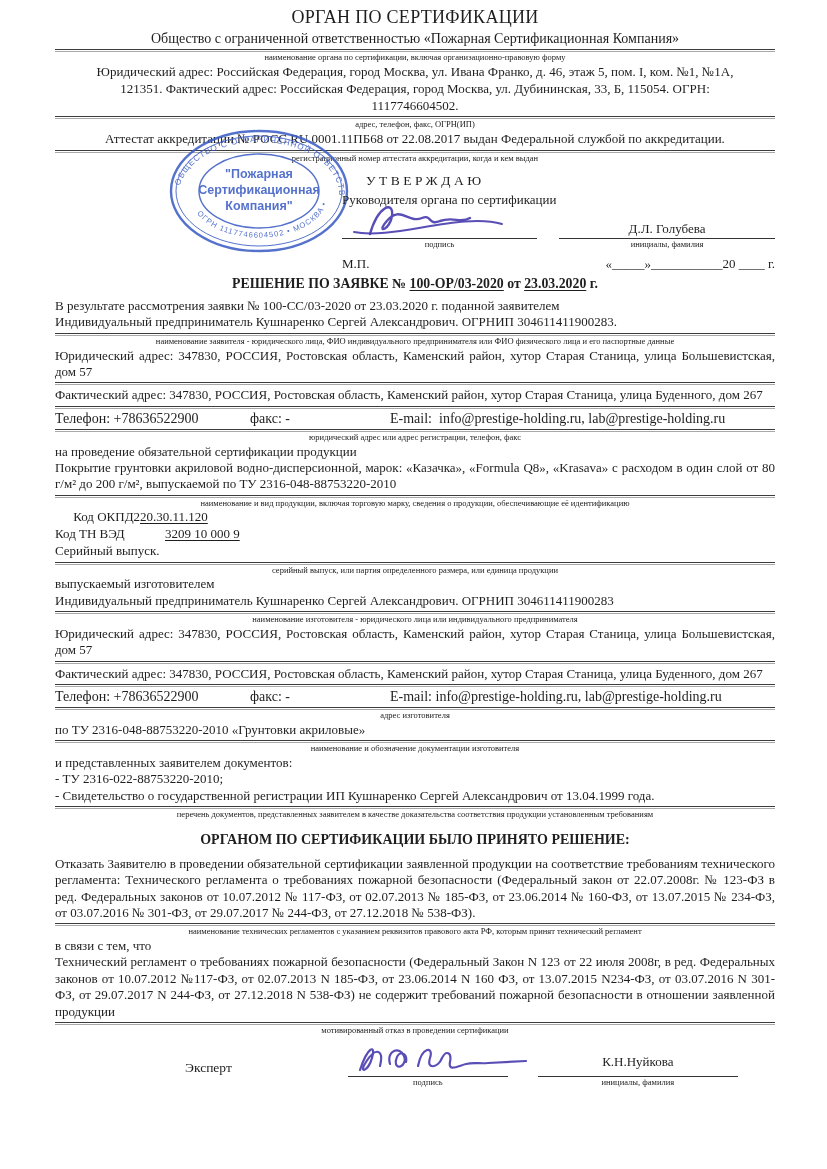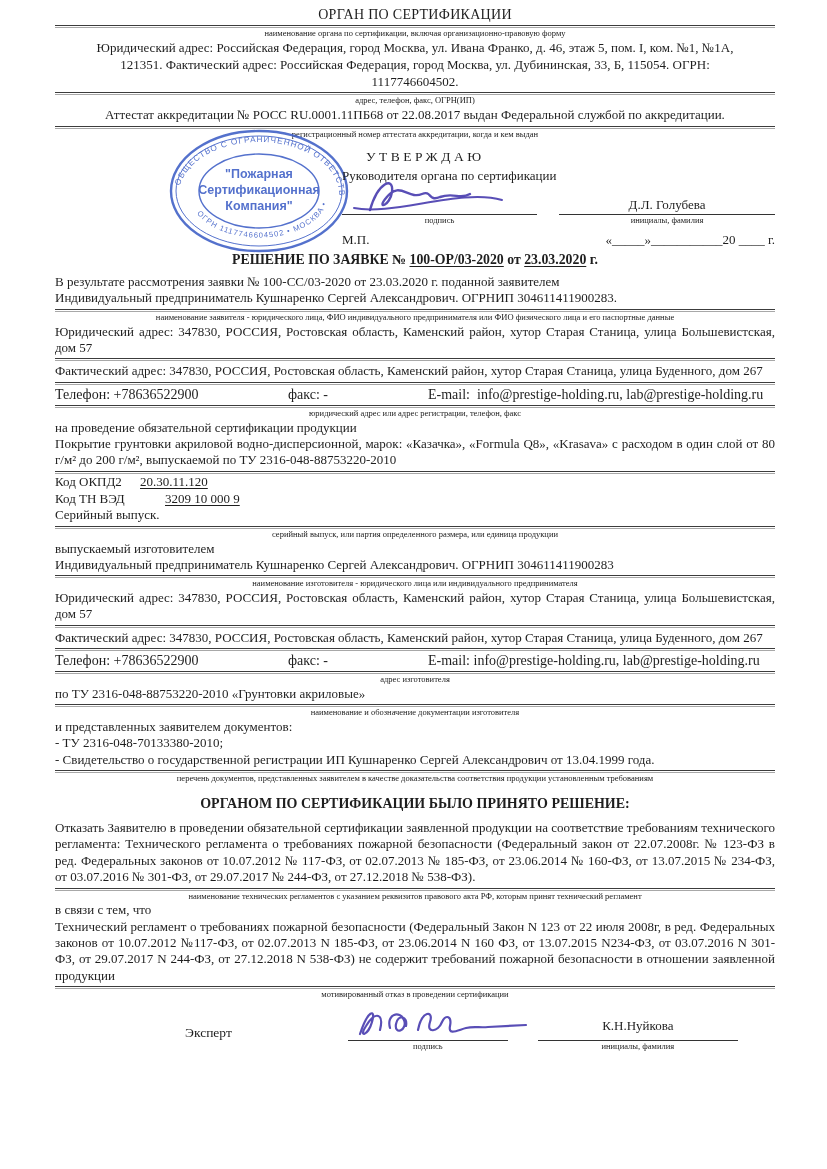--- a/index.html
+++ b/index.html
@@ -1,20 +1,20 @@
 <!DOCTYPE html>
 <html><head>
 <meta charset="utf-8">
 <style>
   html,body{margin:0;padding:0;background:#ffffff;}
   body{width:827px;height:1169px;font-family:"Liberation Serif","DejaVu Serif",serif;color:#1e1e1e;}
   .page{position:relative;width:827px;height:1169px;box-sizing:border-box;padding:7px 52px 0 55px;overflow:hidden;background:#fff;}
   .c{text-align:center;}
   .j{text-align:justify;}
-  .t1{font-size:14px;letter-spacing:.3px;}
+  .t1{font-size:18px;letter-spacing:.3px;}
   .t2{font-size:14px;margin-top:3px;}
   .base{font-size:13px;line-height:1.26;}
   .caption{font-size:8.5px;line-height:1.15;text-align:center;color:#1a1a1a;margin:1px 0 1px;}
   .rule{height:1px;border-top:1.8px solid #3c3c3c;border-bottom:1px solid #a8a8a8;margin-top:2px;}
   .addr{max-width:645px;margin:1px auto 0;font-size:13px;line-height:1.3;}
   .u{text-decoration:underline;text-underline-offset:2px;}
   .title-decision{font-size:13.8px;font-weight:bold;margin:4px 0 6px;}
   
   .approval{position:relative;margin-left:287px;width:433px;font-size:13px;margin-top:10px;margin-bottom:4px;}
   .approve-title{font-size:13.5px;letter-spacing:3.5px;margin-bottom:3px;padding-left:24px;}
@@ -22,43 +22,44 @@
   .sig-col1{flex:0 0 195px;}
   .sig-col2{flex:1;margin-left:22px;}
   .sig-line{border-bottom:1.4px solid #333;height:17px;position:relative;text-align:center;font-size:13px;}
   .mp-row{display:flex;justify-content:space-between;margin-top:5px;gap:28px;}
   .autograph1{position:absolute;left:0;top:-27px;width:210px;height:48px;overflow:visible;}
   
   .stamp{position:absolute;left:168px;top:128px;width:182px;height:126px;opacity:.88;}
   
   .phones{display:flex;font-size:14px;}
   .pcell1{flex:0 0 195px;}
-  .pcell2{flex:0 0 140px;margin-left:38px;}
+  .pcell2{flex:0 0 140px;}
   .pcell3{flex:1;}
   
   .code-row{font-size:13px;line-height:1.3;}
-  .code-label1{display:inline-block;width:85px;}
+  .code-label1{display:inline-block;width:85px;text-align:right;}
   .code-label2{display:inline-block;width:110px;}
   
   .dec-heading{font-size:14px;font-weight:bold;text-align:center;margin:12px 0 8px;}
   
   .expert-row{display:flex;margin-left:130px;margin-top:18px;align-items:flex-end;}
   .exp-label{font-size:13.5px;padding-bottom:12px;}
   .exp-sig{width:160px;margin-left:116px;}
   .exp-name{width:200px;margin-left:30px;}
   .exp-sig .sig-line,.exp-name .sig-line{height:22px;}
   .autograph2{position:absolute;left:-18px;top:-16px;width:230px;height:44px;overflow:visible;}
   .mt2{margin-top:2px;}
 </style>
 </head>
 <body>
 
 <div class="page">
 
   <div class="c t1">ОРГАН ПО СЕРТИФИКАЦИИ</div>
+  <div class="c t2">Общество с ограниченной ответственностью «Пожарная Сертификационная Компания»</div>
   <div class="rule"></div>
   <div class="caption">наименование органа по сертификации, включая организационно-правовую форму</div>
   <div class="c addr">Юридический адрес: Российская Федерация, город Москва, ул. Ивана Франко, д. 46, этаж 5, пом. I, ком. №1, №1А, 121351. Фактический адрес: Российская Федерация, город Москва, ул. Дубининская, 33, Б, 115054. ОГРН: 1117746604502.</div>
   <div class="rule"></div>
   <div class="caption">адрес, телефон, факс, ОГРН(ИП)</div>
   <div class="c base">Аттестат аккредитации № РОСС RU.0001.11ПБ68 от 22.08.2017 выдан Федеральной службой по аккредитации.</div>
   <div class="rule"></div>
   <div class="caption">регистрационный номер аттестата аккредитации, когда и кем выдан</div>
 
   <div class="stamp">
@@ -124,20 +125,21 @@
     <span class="pcell1"><span>Телефон:</span>&nbsp;<span>+78636522900</span></span>
     <span class="pcell2"><span>факс:</span>&nbsp;<span>-</span></span>
     <span class="pcell3"><span>E-mail:</span>&nbsp; <span>info@prestige-holding.ru, lab@prestige-holding.ru</span></span>
   </div>
   <div class="rule"></div>
   <div class="caption">юридический адрес или адрес регистрации, телефон, факс</div>
 
   <div class="base">на проведение обязательной сертификации продукции</div>
   <div class="base j">Покрытие грунтовки акриловой водно-дисперсионной, марок: «Казачка», «Formula Q8», «Krasava» с расходом в один слой от 80 г/м² до 200 г/м², выпускаемой по ТУ 2316-048-88753220-2010</div>
   <div class="rule"></div>
+  <div class="caption">наименование и вид продукции, включая торговую марку, сведения о продукции, обеспечивающие её идентификацию</div>
   <div class="code-row"><span class="code-label1">Код ОКПД2</span><span class="u">20.30.11.120</span></div>
   <div class="code-row"><span class="code-label2">Код ТН ВЭД</span><span class="u">3209 10 000 9</span></div>
   <div class="base">Серийный выпуск.</div>
   <div class="rule"></div>
   <div class="caption">серийный выпуск, или партия определенного размера, или единица продукции</div>
 
   <div class="base">выпускаемый изготовителем</div>
   <div class="base">Индивидуальный предприниматель Кушнаренко Сергей Александрович. ОГРНИП 304611411900283</div>
   <div class="rule"></div>
   <div class="caption">наименование изготовителя - юридического лица или индивидуального предпринимателя</div>
@@ -150,21 +152,21 @@
     <span class="pcell2"><span>факс:</span>&nbsp;<span>-</span></span>
     <span class="pcell3"><span>E-mail:</span>&nbsp;<span>info@prestige-holding.ru, lab@prestige-holding.ru</span></span>
   </div>
   <div class="rule"></div>
   <div class="caption">адрес изготовителя</div>
   <div class="base">по ТУ 2316-048-88753220-2010 «Грунтовки акриловые»</div>
   <div class="rule"></div>
   <div class="caption">наименование и обозначение документации изготовителя</div>
 
   <div class="base">и представленных заявителем документов:</div>
-  <div class="base">-  ТУ 2316-048-70133380-2010;</div>
+  <div class="base">-  ТУ 2316-022-88753220-2010;</div>
   <div class="base">- Свидетельство о государственной регистрации ИП Кушнаренко Сергей Александрович от 13.04.1999 года.</div>
   <div class="rule"></div>
   <div class="caption">перечень документов, представленных заявителем в качестве доказательства соответствия продукции установленным требованиям</div>
 
   <div class="dec-heading">ОРГАНОМ ПО СЕРТИФИКАЦИИ БЫЛО ПРИНЯТО РЕШЕНИЕ:</div>
   <div class="base j">Отказать Заявителю в проведении обязательной сертификации заявленной продукции на соответствие требованиям технического регламента: Технического регламента о требованиях пожарной безопасности (Федеральный закон от 22.07.2008г. № 123-ФЗ в ред. Федеральных законов от 10.07.2012 № 117-ФЗ, от 02.07.2013 № 185-ФЗ, от 23.06.2014 № 160-ФЗ, от 13.07.2015 № 234-ФЗ, от 03.07.2016 № 301-ФЗ, от 29.07.2017 № 244-ФЗ, от 27.12.2018 № 538-ФЗ).</div>
   <div class="rule"></div>
   <div class="caption">наименование технических регламентов с указанием реквизитов правового акта РФ, которым принят технический регламент</div>
   <div class="base">в связи с тем, что</div>
   <div class="base j">Технический регламент о требованиях пожарной безопасности (Федеральный Закон N 123 от 22 июля 2008г, в ред. Федеральных законов от 10.07.2012 №117-ФЗ, от 02.07.2013 N 185-ФЗ, от 23.06.2014 N 160 ФЗ, от 13.07.2015 N234-ФЗ, от 03.07.2016 N 301-ФЗ, от 29.07.2017 N 244-ФЗ, от 27.12.2018 N 538-ФЗ) не содержит требований пожарной безопасности в отношении заявленной продукции</div>

